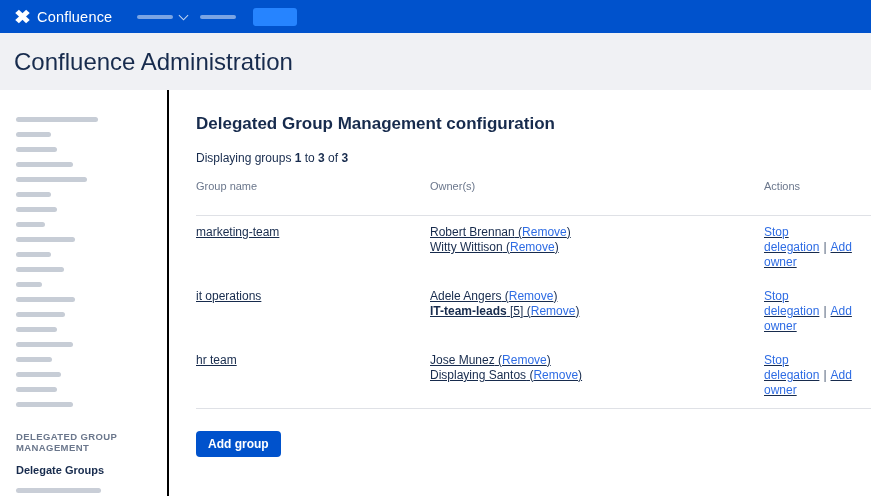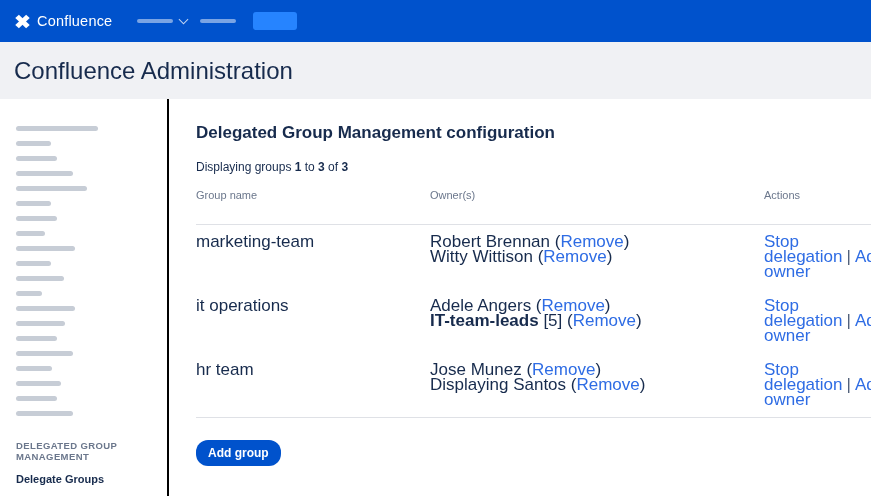--- a/index.html
+++ b/index.html
@@ -4,21 +4,21 @@
 <style>
   * { box-sizing: border-box; margin: 0; padding: 0; }
   html, body { width: 871px; height: 496px; overflow: hidden; }
   body {
     font-family: "Liberation Sans", sans-serif;
     background: #ffffff;
     color: #172B4D;
   }
   
   .topnav {
-    height: 42px;
+    height: 33px;
     background: var(--brand, #0052CC);
     display: flex;
     align-items: center;
     padding: 0 14px;
   }
   .logo-wrap { display: flex; align-items: center; gap: 6px; }
   .logo-mark { width: 17px; height: 17px; display: block; }
   .product-name { color: #ffffff; font-size: 14.5px; font-weight: 500; letter-spacing: .2px; }
   .nav-skel-pill {
     height: 4px; width: 36px; border-radius: 2px;
@@ -92,31 +92,31 @@
   .summary b { font-weight: 700; }
   
   .groups-table { margin-top: 15px; width: 682px; }
   .thead { display: flex; padding-bottom: 23px; border-bottom: 1px solid #DFE1E6; }
   .th { font-size: 11px; color: #6B778C; font-weight: 400; }
   .col-group  { width: 234px; flex-shrink: 0; }
   .col-owners { width: 334px; flex-shrink: 0; }
   .col-actions { flex: 1; }
   .tbody { border-bottom: 1px solid #DFE1E6; }
   .trow { display: flex; padding: 9px 0 10px 0; }
-  .cell { font-size: 17px; line-height: 15px; color: #172B4D; }
+  .cell { font-size: 12px; line-height: 15px; color: #172B4D; text-decoration: underline; }
   .owner-line { white-space: nowrap; }
   .owner-name.bold { font-weight: 700; }
   a.link { color: var(--link, #2E6CE4); text-decoration: none; cursor: pointer; }
   .paren { color: #172B4D; }
   .action-sep { color: #505F79; margin: 0 4px; }
   
   .btn-primary {
     margin-top: 22px;
     background: var(--brand, #0052CC);
-    color: #fff; border: none; border-radius: 12px;
+    color: #fff; border: none; border-radius: 4px;
     padding: 6px 12px; font-size: 12px; font-weight: 600;
     font-family: "Liberation Sans", sans-serif;
     cursor: pointer;
   }
 </style>
 </head>
 <body>
 
 <header class="topnav">
   <div class="logo-wrap">

